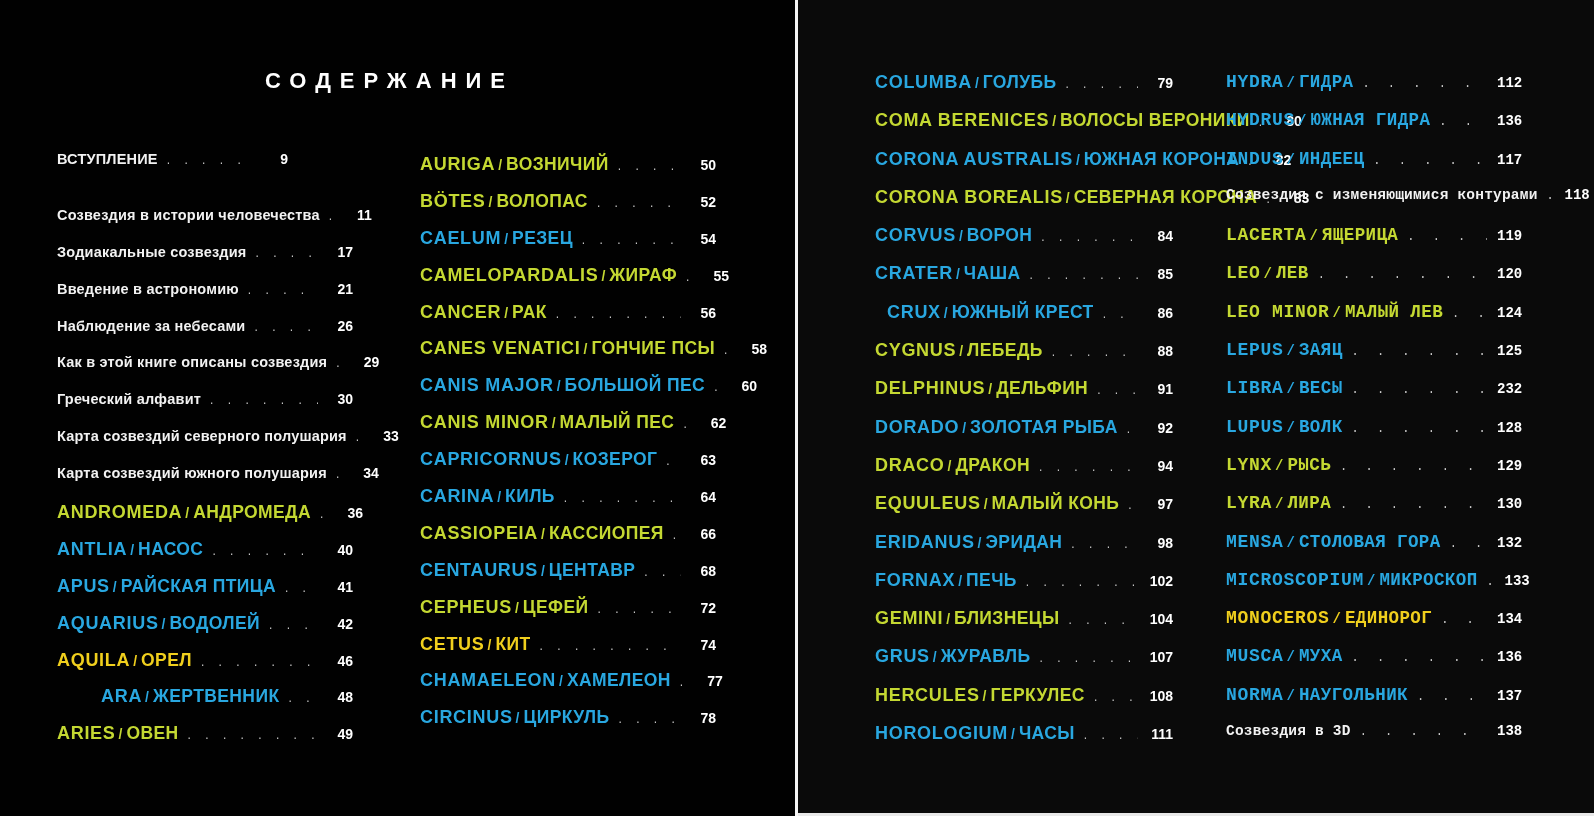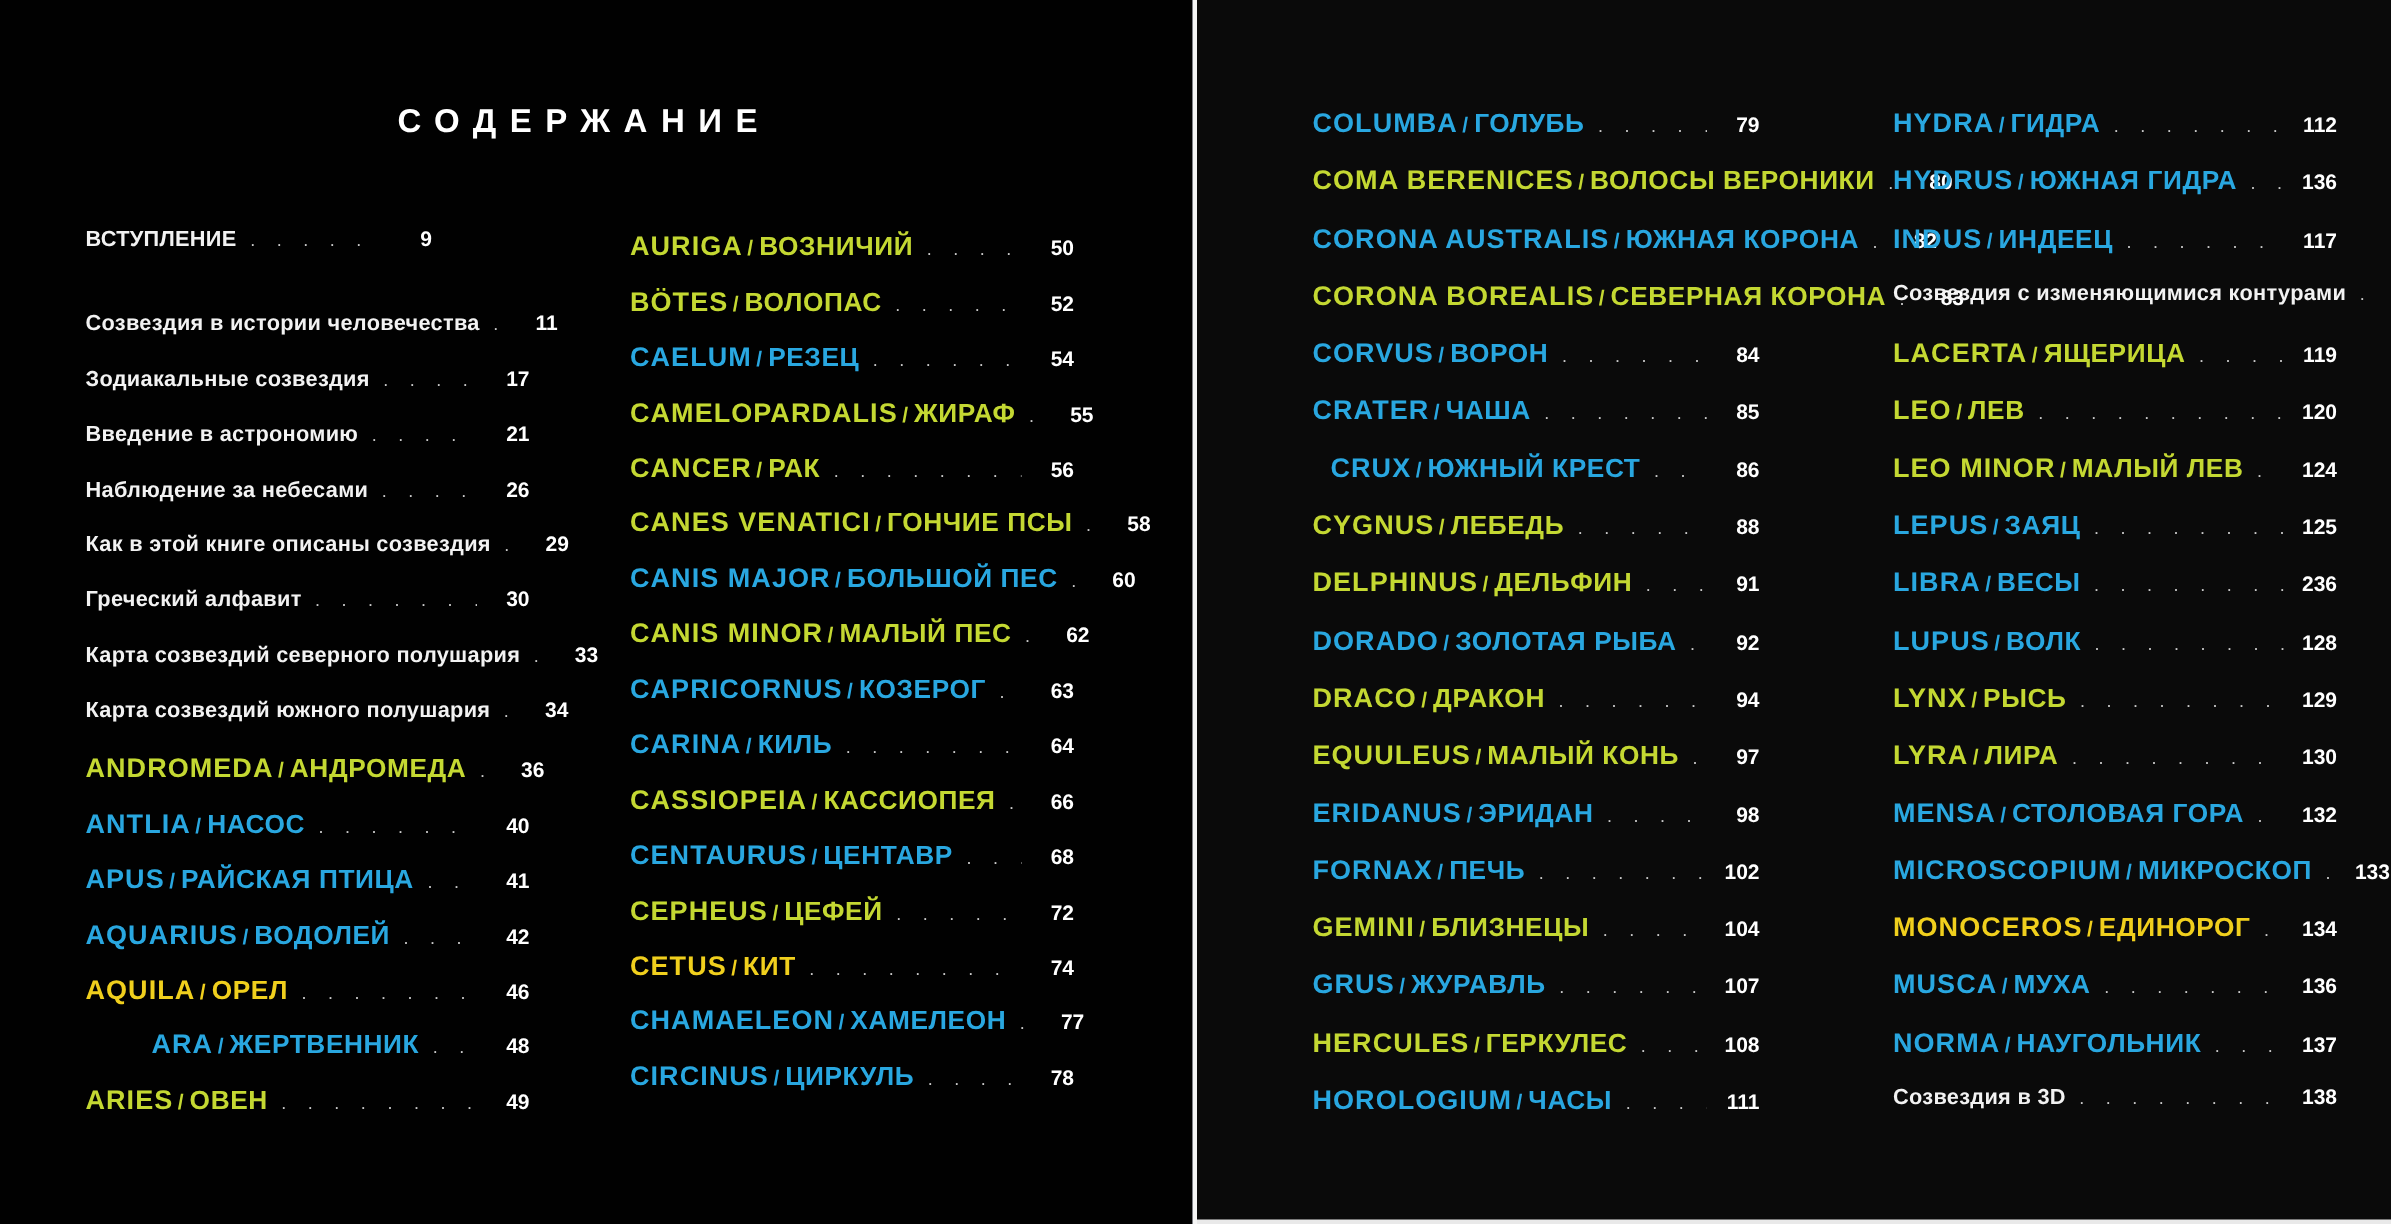--- a/index.html
+++ b/index.html
@@ -1,41 +1,41 @@
 <!DOCTYPE html>
 <html><head>
 <meta charset="utf-8">
 <style>
   html, body { margin: 0; padding: 0; background: #000; }
   .spread {
     position: relative;
     width: 1594px;
     height: 816px;
-    background: #0f172a;
+    background: #0c4a6e;
     overflow: hidden;
     font-family: "Liberation Sans", sans-serif;
     font-weight: bold;
   }
   .page { position: absolute; top: 0; height: 816px; }
   .page-left  { left: 0; width: 795px; background: #010101; }
   .page-right { left: 798px; width: 796px; background: #0a0a0a; border-bottom: 3px solid #e9e9e9; box-sizing: border-box; }
   .gutter {
     position: absolute; left: 795px; top: 0; width: 3px; height: 816px;
     background: #f5f5f5; z-index: 5;
   }
   h1.toc-title {
     position: absolute; top: 68px; left: 0; right: 16px;
     margin: 0; text-align: center;
     font-size: 22px; letter-spacing: 9px; color: #ffffff; font-weight: bold;
   }
   .col { position: absolute; }
   .col-1 { left: 57px;  top: 142px; width: 296px; }
   .col-2 { left: 420px; top: 145px; width: 296px; }
   .col-3 { left: 77px;  top: 63px;  width: 298px; }
-  .col-4 { left: 464px; top: 63px;  width: 296px; }
+  .col-4 { left: 428px; top: 63px;  width: 296px; font-family: Liberation Mono, monospace; }
   .col-1 .row, .col-2 .row { height: 36.9px; }
   .col-3 .row, .col-4 .row { height: 38.3px; }
   .col-1 .row.gap-after { margin-bottom: 19px; }
   .col-1 .row.short { width: 231px; }
   .row {
     display: flex; align-items: baseline;
     line-height: 1; padding-top: 10px; box-sizing: border-box;
   }
   .latin { font-size: 18px; letter-spacing: 0.7px; white-space: nowrap; }
   .slash { font-size: 14px; margin: 0 4px 0 3px; }
@@ -451,21 +451,21 @@
           <span class="slash" style="color: rgb(41, 167, 224);">/</span>
           <span class="rus" style="color: rgb(41, 167, 224); text-align: right;">ЗАЯЦ</span>
           <span class="dots">. . . . . . . . . . . . . . . . . . . . . . . . . . . . . . . . . . . . . . . . . . . . . . . . . . . . . . . . . . . . . . . . . . . . . .</span>
           <span class="num">125</span>
         </div>
         <div class="row">
           <span class="latin" style="color: rgb(41, 167, 224);">LIBRA</span>
           <span class="slash" style="color: rgb(41, 167, 224);">/</span>
           <span class="rus" style="color: rgb(41, 167, 224);">ВЕСЫ</span>
           <span class="dots">. . . . . . . . . . . . . . . . . . . . . . . . . . . . . . . . . . . . . . . . . . . . . . . . . . . . . . . . . . . . . . . . . . . . . .</span>
-          <span class="num">236</span>
+          <span class="num">232</span>
         </div>
         <div class="row">
           <span class="latin" style="color: rgb(41, 167, 224);">LUPUS</span>
           <span class="slash" style="color: rgb(41, 167, 224);">/</span>
           <span class="rus" style="color: rgb(41, 167, 224);">ВОЛК</span>
           <span class="dots">. . . . . . . . . . . . . . . . . . . . . . . . . . . . . . . . . . . . . . . . . . . . . . . . . . . . . . . . . . . . . . . . . . . . . .</span>
           <span class="num">128</span>
         </div>
         <div class="row">
           <span class="latin" style="color: rgb(196, 216, 50);">LYNX</span>

